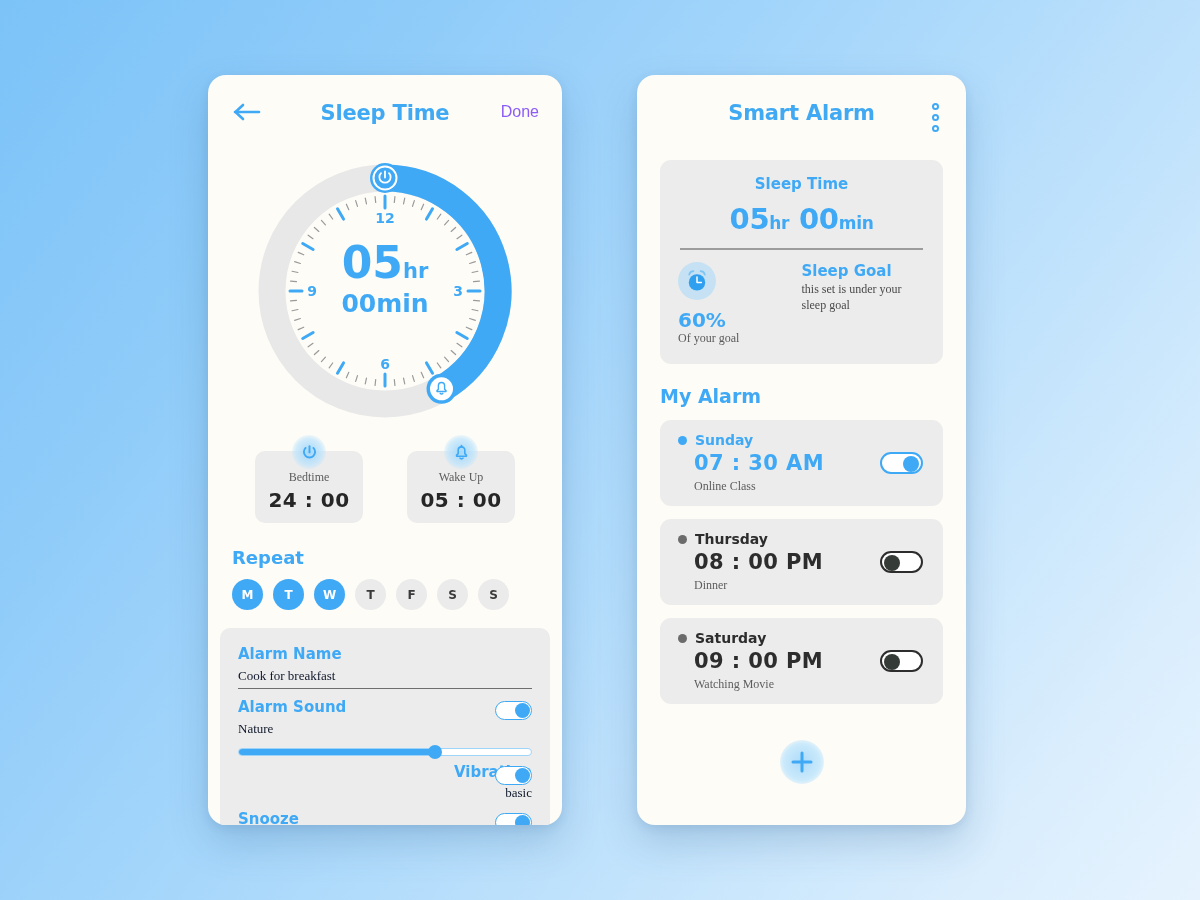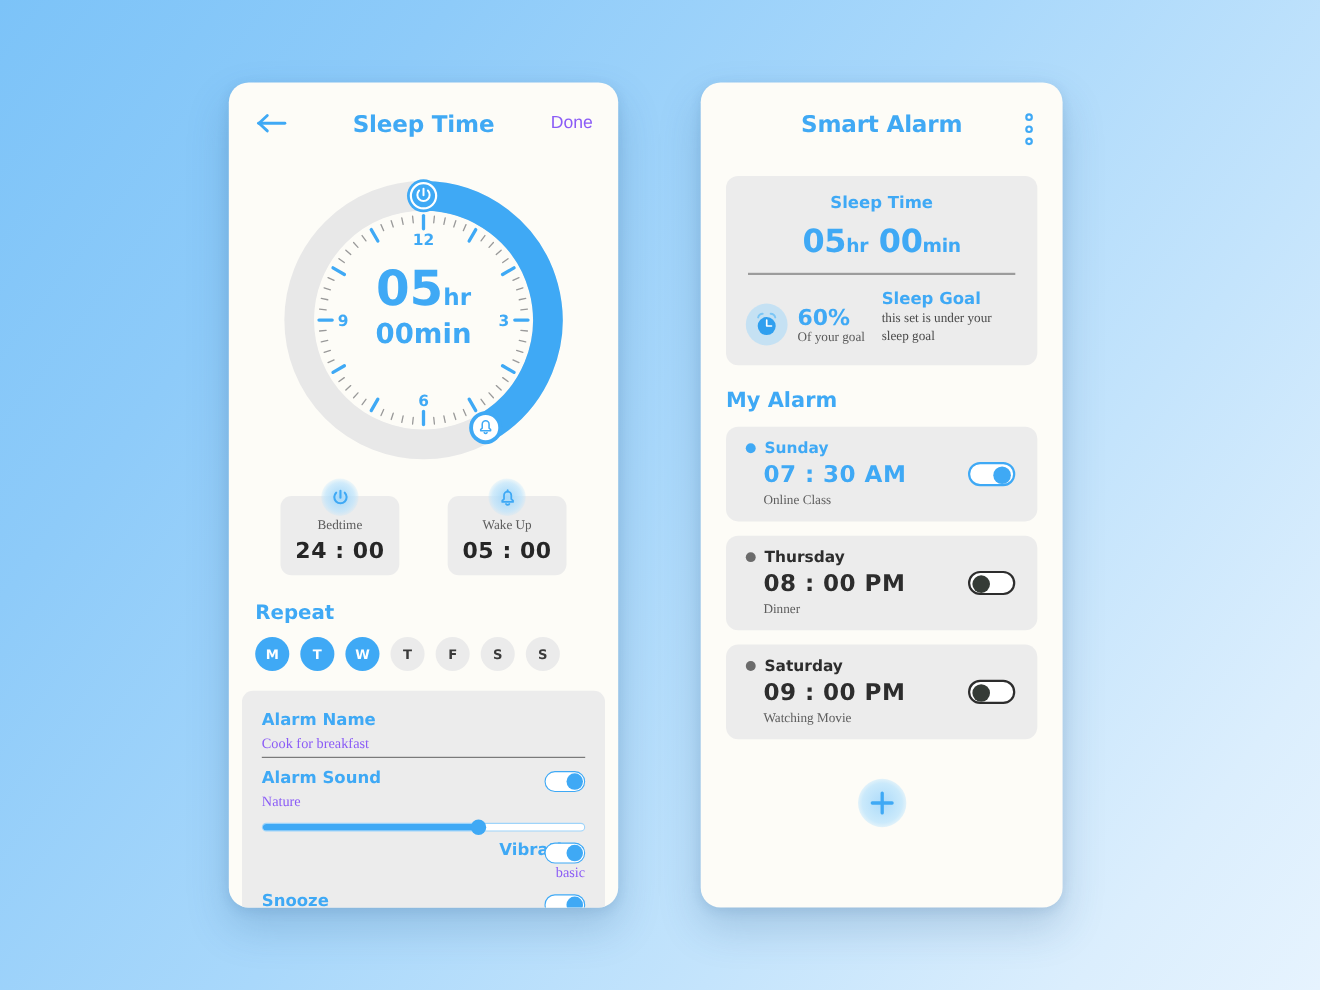--- a/index.html
+++ b/index.html
@@ -152,21 +152,21 @@
     border-radius: 10px 10px 0 0;
     padding: 16px 18px 14px;
     min-height: 218px;
   }
   .set-row { position: relative; }
   .set-label {
     font-size: 15px; font-weight: bold; color: #3fa9f5;
     line-height: 1.45;
   }
   .set-value {
-    font-size: 13px; color: #8b5cf6;
+    font-size: 13px; color: #0f172a;
     font-family: "Liberation Serif", serif;
     line-height: 1.5;
   }
   .underline {
     height: 1px; background: #6e6e6e;
     margin: 3px 0 8px;
   }
   .toggle {
     position: absolute; right: 0; top: 4px;
     width: 37px; height: 19px;
@@ -217,21 +217,21 @@
     font-size: 29px; font-weight: bold; color: #3fa9f5;
     margin-top: 9px;
     letter-spacing: -0.3px;
   }
   .sc-big small { font-size: 17px; font-weight: bold; }
   .sc-divider {
     height: 2px; background: #9c9c9c;
     margin: 12px 2px 12px;
   }
   .sc-bottom { display: flex; }
-  .sc-left { display: flex; align-items: flex-end; gap: 9px; width: 50%; }
+  .sc-left { display: flex; align-items: flex-start; gap: 9px; width: 50%; flex-direction: column; }
   .clock-badge {
     width: 38px; height: 38px; border-radius: 50%;
     background: rgba(165,216,250,0.55);
     display: flex; align-items: center; justify-content: center;
     flex: 0 0 auto;
   }
   .sc-pct {
     font-size: 20px; font-weight: bold; color: #3fa9f5; line-height: 1.1;
   }
   .sc-pct-sub {

